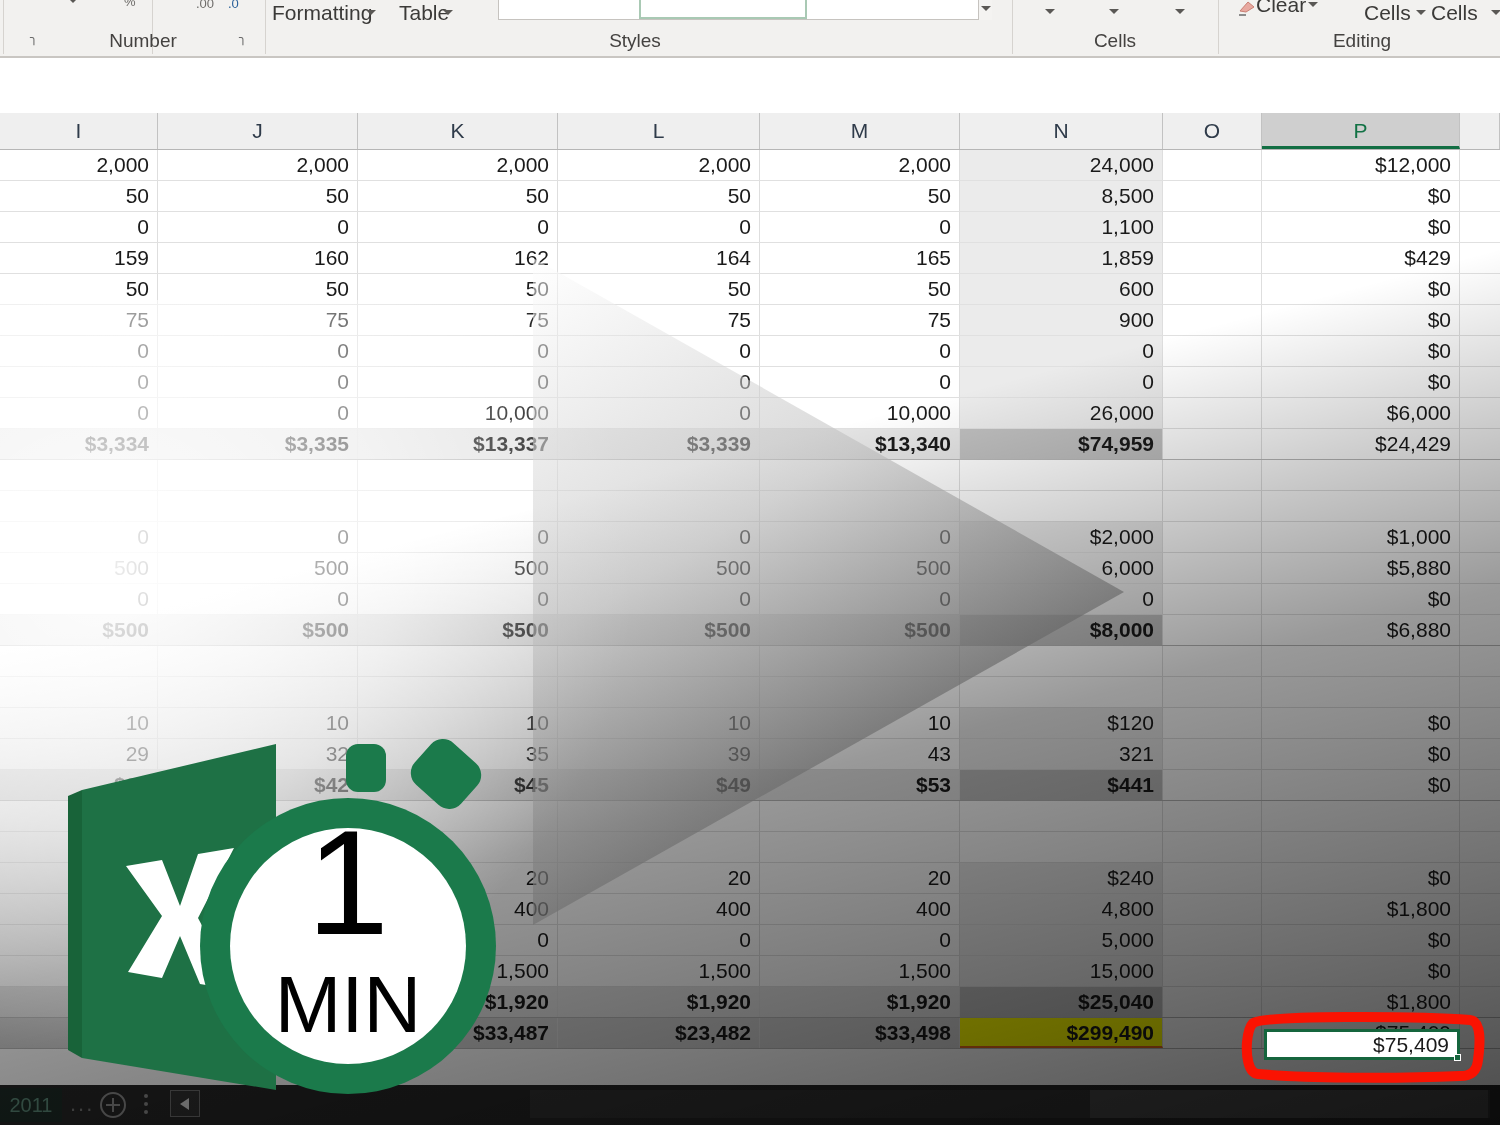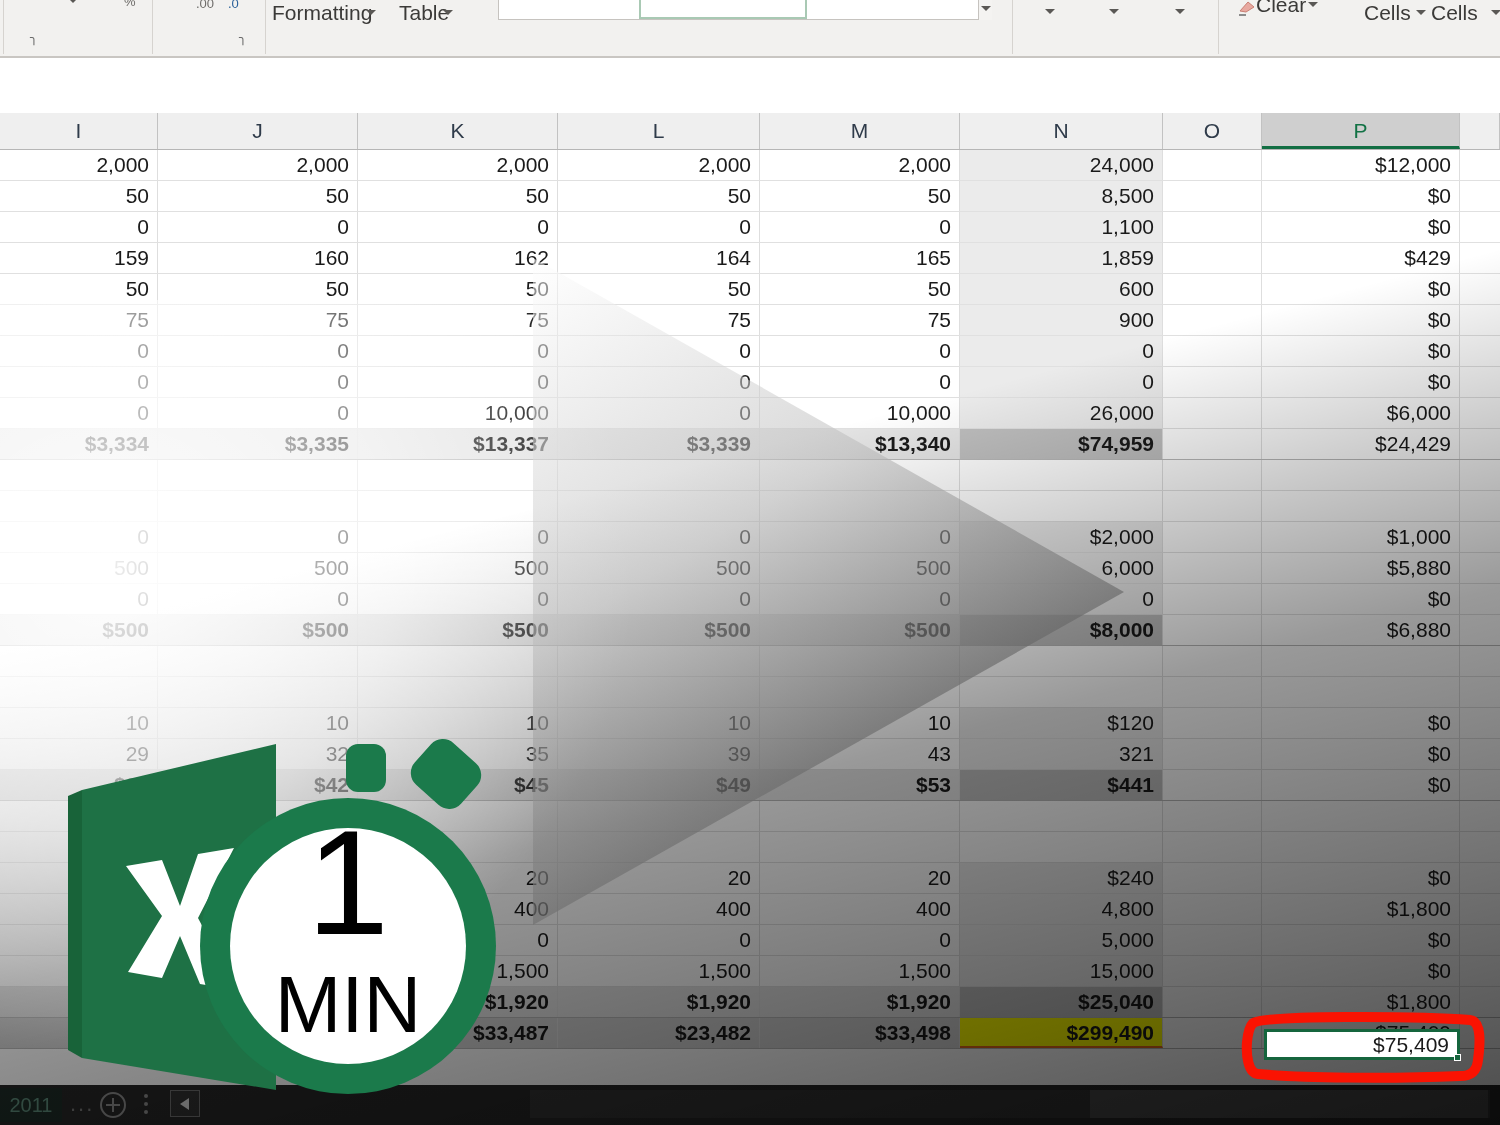--- a/index.html
+++ b/index.html
@@ -294,20 +294,26 @@
     </span>
     <span class="rb-text" style="left:1256px; top:-7px;">Clear</span>
     <span class="rb-caret" style="left:1308px; top:2px;"></span>
 
     <span class="rb-text" style="left:1364px; top:1px;">Cells</span>
     <span class="rb-caret" style="left:1416px; top:10px;"></span>
 
     <span class="rb-text" style="left:1431px; top:1px;">Cells</span>
     <span class="rb-caret" style="left:1491px; top:10px;"></span>
 
+    <div class="ribbon-group-labels">
+      <span class="grp-label" style="left:78px; width:130px;">Number</span>
+      <span class="grp-label" style="left:570px; width:130px;">Styles</span>
+      <span class="grp-label" style="left:1050px; width:130px;">Cells</span>
+      <span class="grp-label" style="left:1297px; width:130px;">Editing</span>
+    </div>
   </div>
 
   <div class="colheaders">
     <span class="colhdr" style="left:0px;    width:158px;">I</span>
     <span class="colhdr" style="left:158px;  width:200px;">J</span>
     <span class="colhdr" style="left:358px;  width:200px;">K</span>
     <span class="colhdr" style="left:558px;  width:202px;">L</span>
     <span class="colhdr" style="left:760px;  width:200px;">M</span>
     <span class="colhdr" style="left:960px;  width:203px;">N</span>
     <span class="colhdr" style="left:1163px; width:99px;">O</span>

